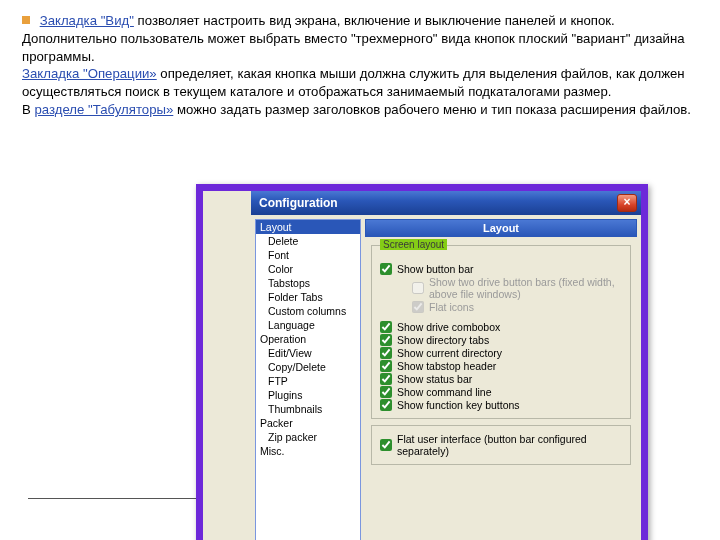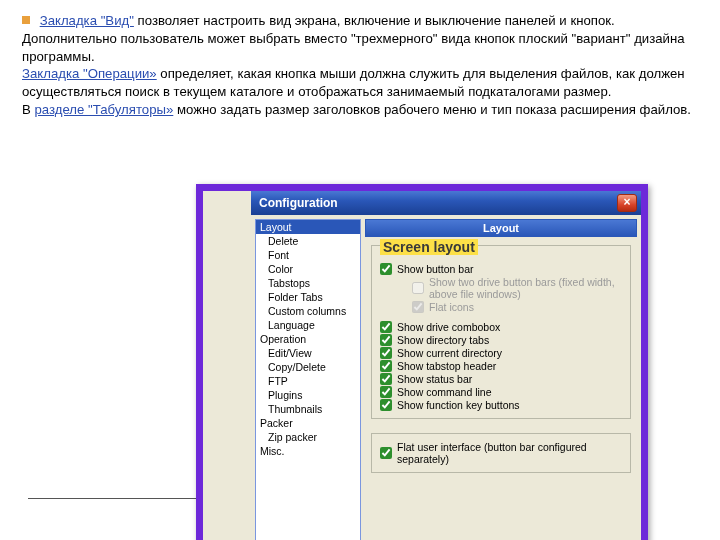--- a/index.html
+++ b/index.html
@@ -104,25 +104,24 @@
   .fieldset {
     border: 1px solid #b8b8a8;
     margin: 8px 6px 2px 6px;
     padding: 16px 8px 6px 8px;
     position: relative;
     background: #ece9d8;
   }
   .fieldset .legend {
     position: absolute;
     top: -7px; left: 8px;
-    background: #fde047;
+    background: #84cc16;
     padding: 0 3px;
-    font-size: 14px;
+    font-size: 10px;
     color: #3a3a3a;
-    font-weight: bold;
   }
   .chk {
     display: flex;
     align-items: center;
     gap: 5px;
     margin: 1px 0;
     font-size: 10.5px;
     color: #000;
   }
   .chk.indent { margin-left: 18px; }
@@ -233,21 +232,21 @@
         <label class="chk">
             <input type="checkbox" checked="" style="">
             <span>Show command line</span>
           </label>
         <label class="chk">
             <input type="checkbox" checked="" style="">
             <span>Show function key buttons</span>
           </label>
       </div>
 
-      <div class="fieldset" style="margin-top:12px;padding:6px 8px;">
+      <div class="fieldset" style="margin-top:4px;padding:6px 8px;">
         <label class="chk">
             <input type="checkbox" checked="" style="">
             <span>Flat user interface (button bar configured separately)</span>
           </label>
       </div>
     </div>
   </div>
   <div class="button-row">
     <button class="btn">OK</button>
     <button class="btn">Cancel</button>

